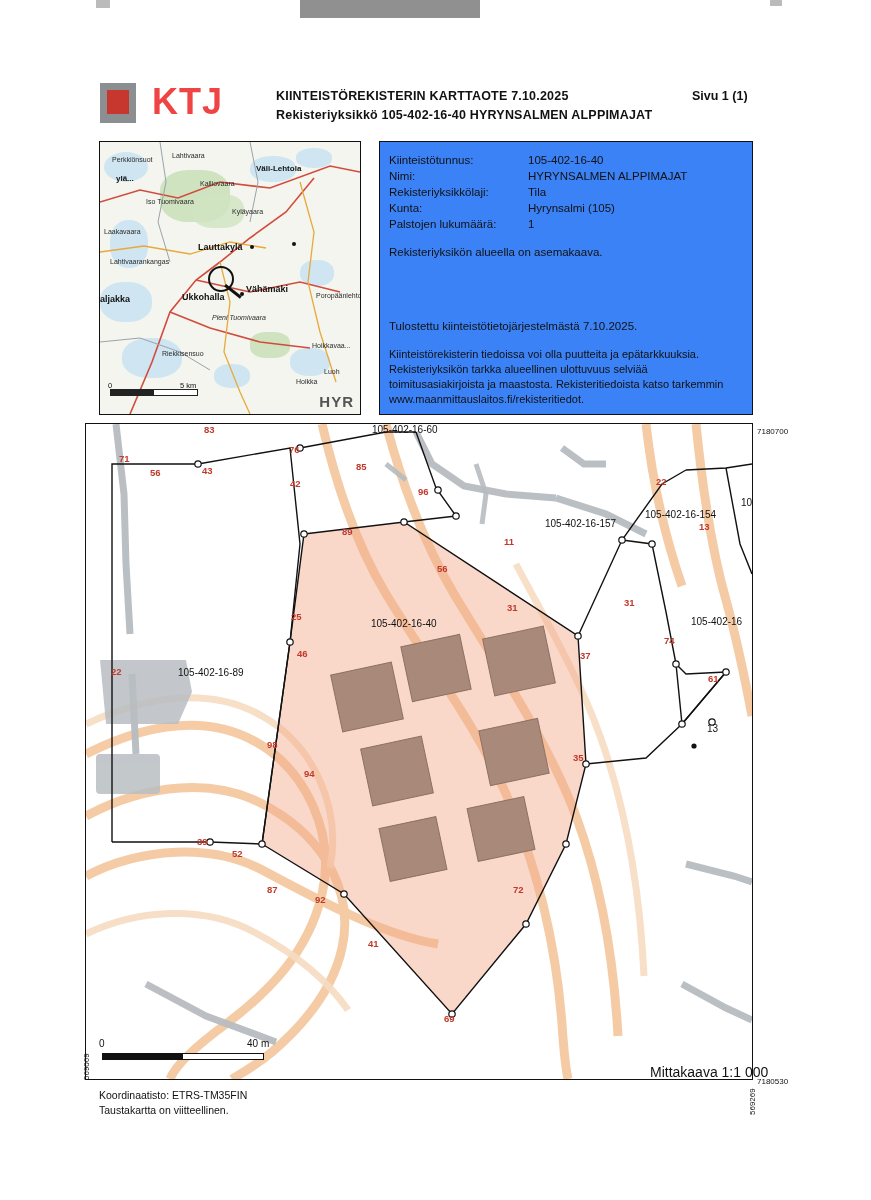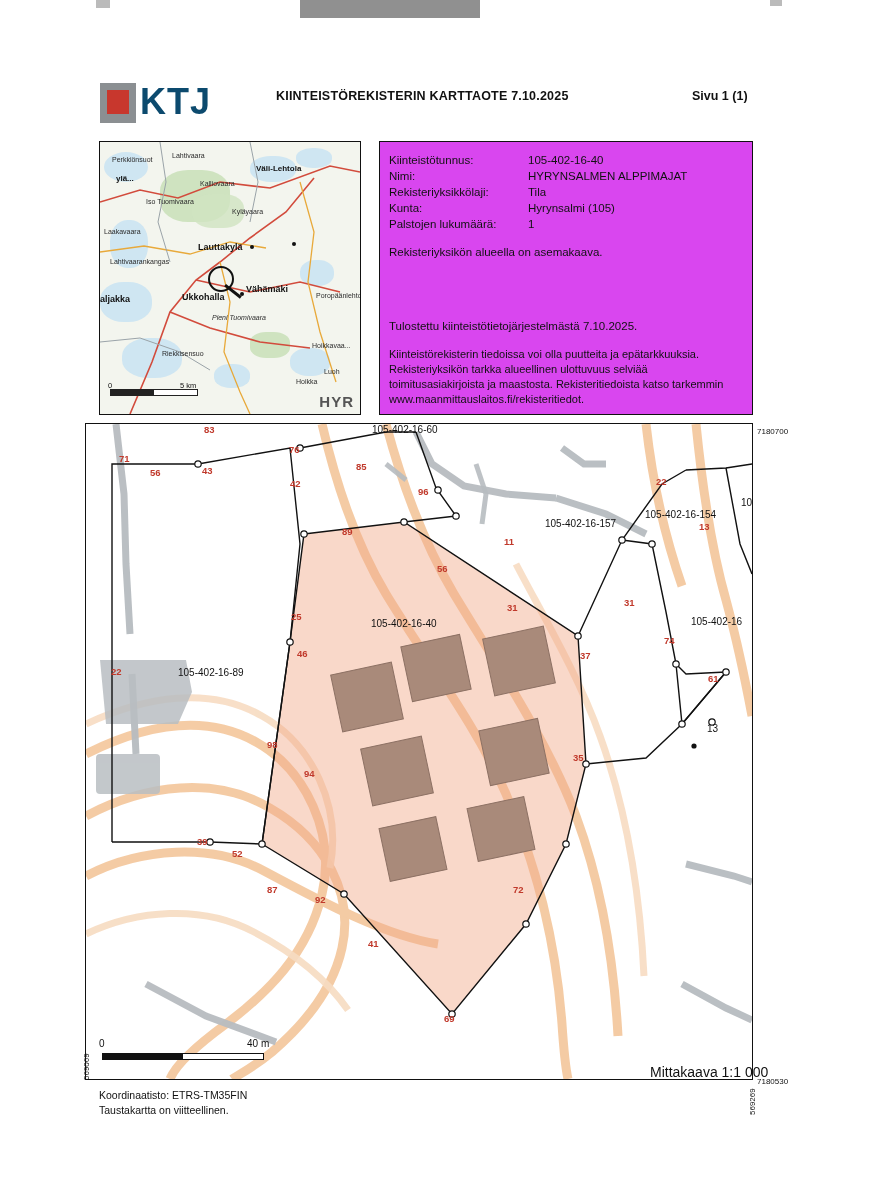--- a/index.html
+++ b/index.html
@@ -11,27 +11,27 @@
   .scan-top{position:absolute;left:0;top:0;width:871px;height:26px;background:#fff;}
   .scan-top .smudge{position:absolute;top:-12px;left:300px;width:180px;height:30px;background:#555;opacity:.65;}
   .scan-top .smudge2{position:absolute;top:-14px;left:96px;width:14px;height:22px;background:#777;opacity:.5;}
   .scan-top .smudge3{position:absolute;top:-14px;left:770px;width:12px;height:20px;background:#777;opacity:.5;}
 
   
   .header{position:absolute;left:100px;top:80px;width:660px;height:54px;}
   .logo{position:absolute;left:0;top:3px;width:98px;height:44px;}
   .logo .sq{position:absolute;left:0;top:0;width:36px;height:40px;background:#8b8f92;}
   .logo .sq i{position:absolute;left:7px;top:7px;width:22px;height:24px;background:#c8372d;display:block;}
-  .logo .ktj{position:absolute;left:40px;top:-2px;font-size:36px;font-weight:bold;color:#0c4a6e;letter-spacing:1px;font-family:"Liberation Sans",sans-serif;}
+  .logo .ktj{position:absolute;left:52px;top:-2px;font-size:36px;font-weight:bold;color:#ef4444;letter-spacing:1px;font-family:"Liberation Sans",sans-serif;}
   .hdr-title{position:absolute;left:176px;top:9px;font-size:12.5px;font-weight:bold;letter-spacing:.2px;}
   .hdr-sub{position:absolute;left:176px;top:28px;font-size:12.5px;font-weight:bold;letter-spacing:.2px;}
   .hdr-page{position:absolute;left:592px;top:9px;font-size:12.5px;font-weight:bold;}
 
   
-  .infobox{position:absolute;left:379px;top:141px;width:374px;height:274px;border:1px solid #111;box-sizing:border-box;background:#d946ef;}
+  .infobox{position:absolute;left:379px;top:141px;width:374px;height:274px;border:1px solid #111;box-sizing:border-box;background:#3b82f6;}
   .infobox .row{position:absolute;font-size:11.5px;}
   .lbl{left:9px;}
   .val{left:148px;}
   .note{position:absolute;left:9px;font-size:11.5px;text-align:center;}
   .small-note{position:absolute;left:9px;font-size:11px;line-height:15px;width:355px;}
 
   
   .locmap{position:absolute;left:99px;top:141px;width:262px;height:274px;border:1px solid #111;box-sizing:border-box;overflow:hidden;background:#f3f5ee;}
   .locmap .lake{position:absolute;background:#cfe6f2;}
   .locmap .green{position:absolute;background:#cfe3c0;}
@@ -76,20 +76,21 @@
   </div>
 
   <div class="header">
     <div class="logo">
       <div class="sq">
           <i></i>
         </div>
       <div class="ktj">KTJ</div>
     </div>
     <div class="hdr-title">KIINTEISTÖREKISTERIN KARTTAOTE 7.10.2025</div>
+    <div class="hdr-sub">Rekisteriyksikkö 105-402-16-40 HYRYNSALMEN ALPPIMAJAT</div>
     <div class="hdr-page">Sivu 1 (1)</div>
   </div>
 
   <div class="locmap">
 
     <div class="green" style="left:60px;top:28px;width:70px;height:52px;border-radius:40%;"></div>
     <div class="green" style="left:92px;top:52px;width:52px;height:34px;border-radius:40%;opacity:.8;"></div>
     <div class="green" style="left:150px;top:190px;width:40px;height:26px;border-radius:40%;"></div>
     <div class="lake" style="left:4px;top:10px;width:44px;height:30px;border-radius:50%;"></div>
     <div class="lake" style="left:10px;top:78px;width:38px;height:48px;border-radius:45%;"></div>

